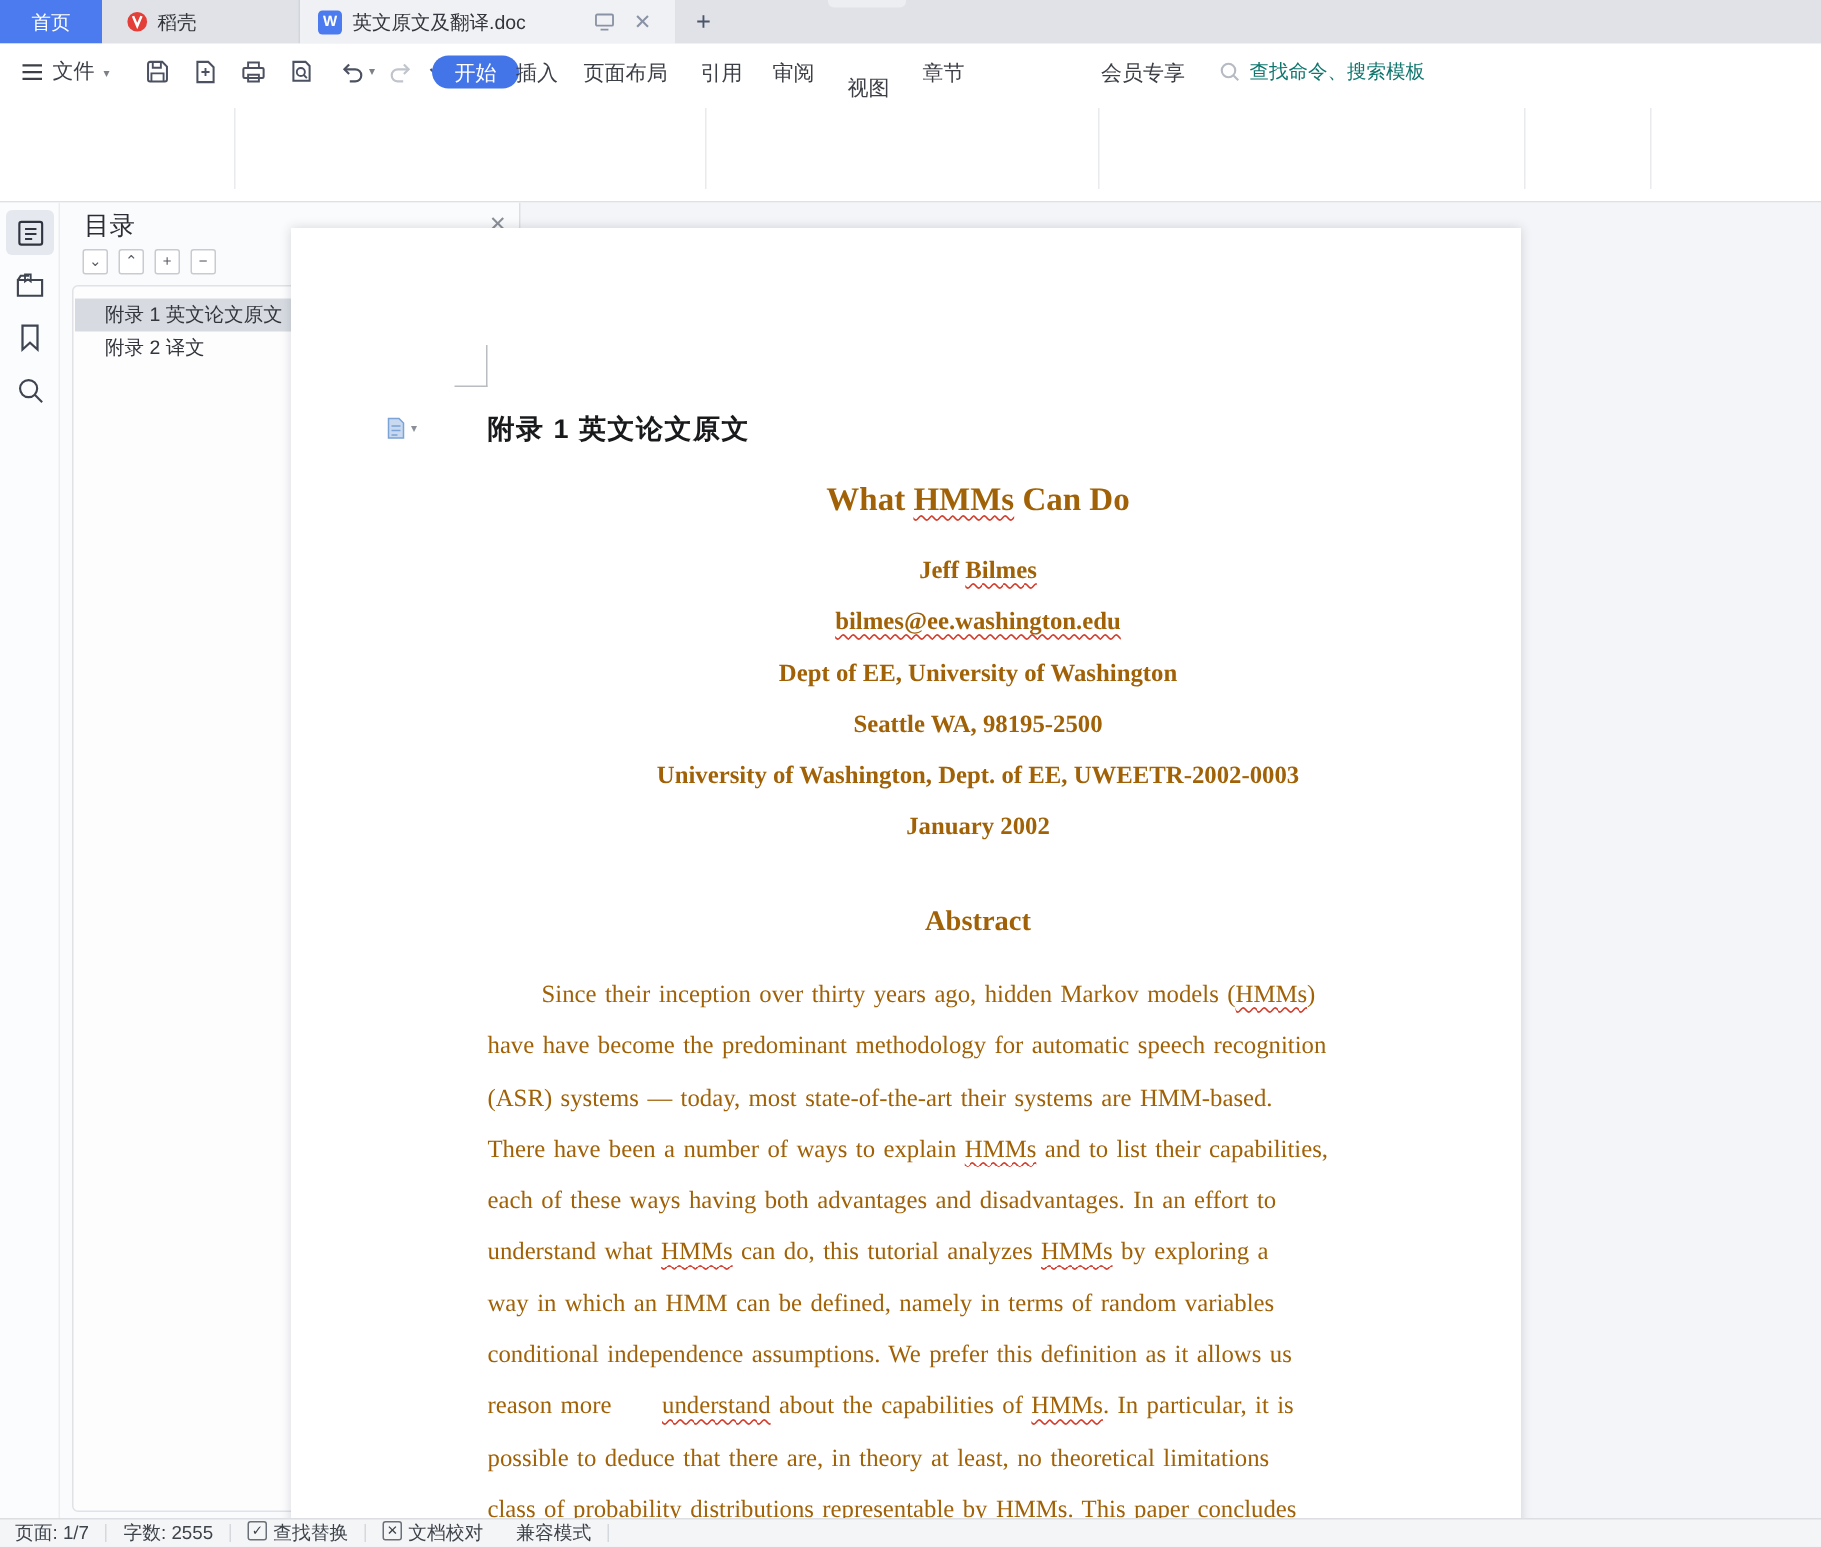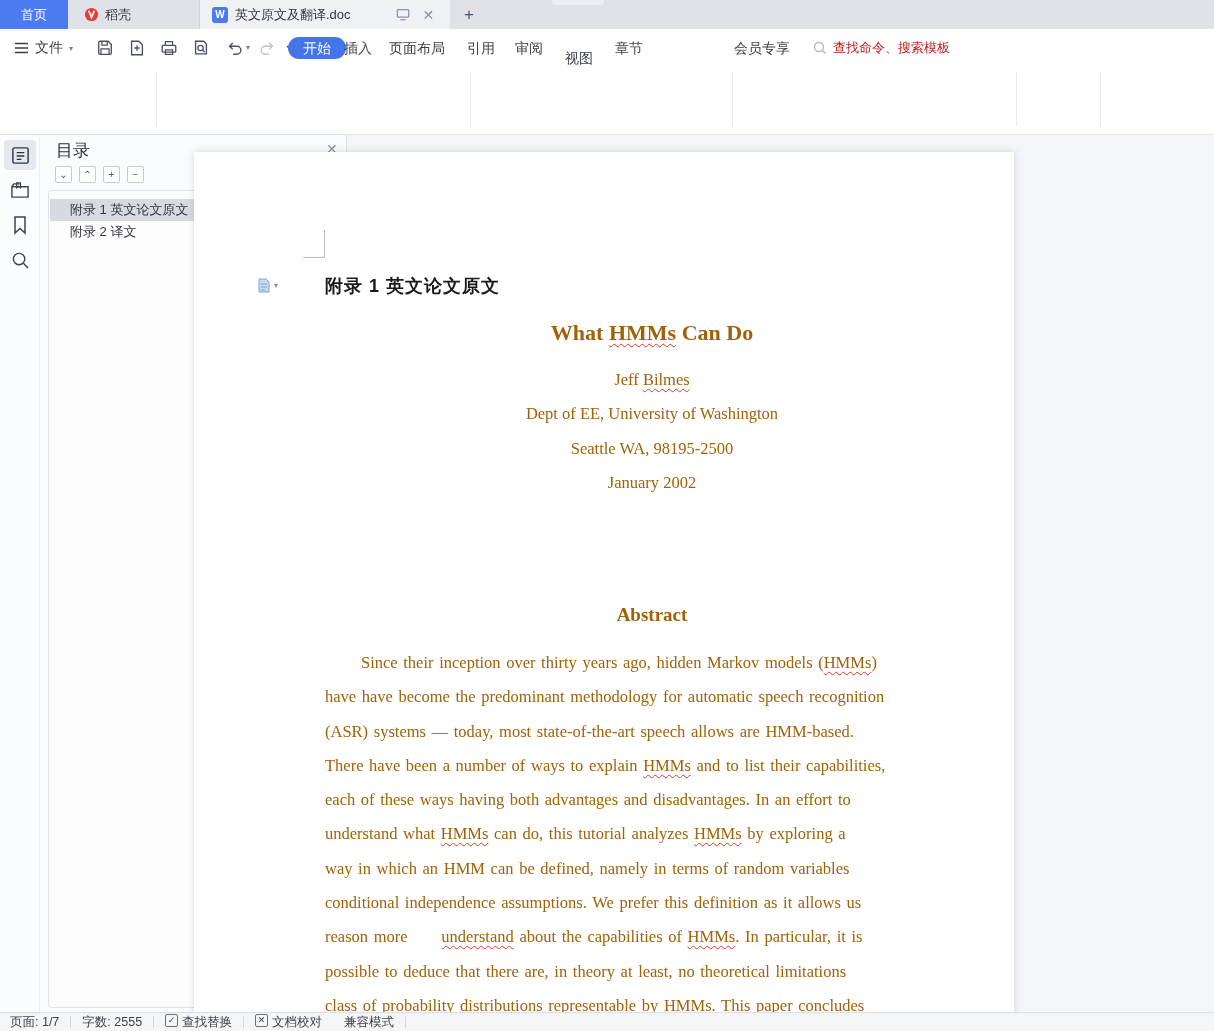--- a/index.html
+++ b/index.html
@@ -17,21 +17,21 @@
   #newtab { position:absolute; left:458px; top:4px; width:22px; height:22px; font-size:17px; color:#4a5568; text-align:center; line-height:21px; }
   .wps-doc-ic { width:16px; height:16px; background:#4c7bf0; border-radius:3px; color:#fff; font-size:10px; font-weight:bold; text-align:center; line-height:16px; flex:0 0 16px; }
 
   
   #menubar { position:absolute; left:0; top:29px; width:1214px; height:37px; background:#fff; }
   #file-menu { position:absolute; left:14px; top:8px; height:22px; display:flex; align-items:center; gap:6px; font-size:14px; color:#3c3f45; }
   .vdiv { position:absolute; width:1px; background:#e4e6ea; }
   .qat-ic { position:absolute; top:10px; width:18px; height:18px; }
   .menu-item { position:absolute; top:8px; height:22px; line-height:22px; font-size:14px; color:#3c3f45; padding:0 4px; }
   .menu-item.active { background:#4374e8; color:#fff; border-radius:12px; padding:0 15px; }
-  #menu-search { position:absolute; left:813px; top:10px; display:flex; align-items:center; gap:6px; color:#b91c1c; font-size:13px;font-family:Liberation Mono, monospace; }
+  #menu-search { position:absolute; left:813px; top:10px; display:flex; align-items:center; gap:6px; color:#0f766e; font-size:13px;font-family:Liberation Mono, monospace; }
 
   
   #ribbon { position:absolute; left:0; top:66px; width:1214px; height:69px; background:#fff; border-bottom:1px solid #dde0e4; }
   .rb-divider { position:absolute; top:6px; height:54px; width:1px; background:#e8eaed; }
   .dim { color:#bfc3ca !important; }
   .dd { font-size:8px; color:#7b8089; }
   .tgl { border-radius:2px; text-align:center; }
   .tgl.on { background:#e2e5ea; }
   .combo { position:absolute; height:21px; border:1px solid #c9ccd2; border-radius:2px; background:#fff; font-size:12.5px; color:#2e3137; display:flex; align-items:center; padding:0 5px; justify-content:space-between; }
   .corner { position:absolute; width:7px; height:7px; border-right:1px solid #c2c6cc; border-bottom:1px solid #c2c6cc; }
@@ -56,21 +56,21 @@
   .toc-item { height:22px; line-height:22px; font-size:13px; color:#33363c; padding-left:20px; margin:0 1px; white-space:nowrap; }
   .toc-item.sel { background:#d7dbe1; }
 
   
   #page { position:absolute; left:194px; top:17px; width:820px; height:2000px; background:#fff; box-shadow:0 0 7px rgba(40,50,70,.18); }
   .doc-serif { font-family:"Liberation Serif","DejaVu Serif",serif; color:#a16207; }
   #crop-mark { position:absolute; left:109px; top:78px; width:22px; height:28px; border-right:1px solid #b9bcc0; border-bottom:1px solid #b9bcc0; }
   #doc-heading { position:absolute; left:131px; top:122px; font-size:18px; font-weight:bold; color:#191a1c; letter-spacing:1px; }
   #heading-icon { position:absolute; left:63px; top:126px; display:flex; gap:3px; align-items:center; }
   #doc-title { position:absolute; left:131px; top:168px; width:654px; text-align:center; font-size:22px; font-weight:bold; }
-  #doc-center-lines { position:absolute; left:131px; top:211px; width:654px; text-align:center; font-size:16.5px; }
+  #doc-center-lines { position:absolute; left:131px; top:211px; width:654px; text-align:center; font-size:16.5px;font-weight:bold; }
   #doc-center-lines .doc-line { height:34.3px; }
   #doc-abstract { position:absolute; left:131px; top:452px; width:654px; text-align:center; font-size:19px; font-weight:bold; }
   #doc-body-lines { position:absolute; left:131px; top:494px; width:1200px; font-size:16.5px; word-spacing:1.5px; }
   .doc-line { height:34.3px; line-height:34.3px; white-space:pre; overflow:visible; }
   .doc-line.indent { padding-left:36px; }
   .sp { text-decoration:underline; text-decoration-style:wavy; text-decoration-color:#d43c2b; text-decoration-thickness:1px; text-underline-offset:3px; }
 
   
   #statusbar { position:absolute; left:0; top:1012px; width:1214px; height:19px; background:#f4f5f7; border-top:1px solid #dcdee2; font-size:12.5px; color:#3e4249; display:flex; align-items:center; }
   .sb-item { display:flex; gap:4px; white-space:nowrap; }
@@ -395,29 +395,31 @@
       <svg width="14" height="15" viewBox="0 0 14 15">
           <path d="M2 1 h7 l3 3 v10 h-10 Z" fill="#c9daf0" stroke="#7ba3d6" stroke-width="1"></path>
           <path d="M4 6 h6 M4 9 h6 M4 12 h4" stroke="#7ba3d6" stroke-width="1"></path>
         </svg>
       <span style="font-size:8px; color:#8a8f98;">▾</span>
     </div>
     <div id="doc-heading">附录 1 英文论文原文</div>
     <div id="doc-title" class="doc-serif"><span>What </span><span class="sp">HMMs</span><span> Can Do</span></div>
     <div id="doc-center-lines" class="doc-serif">
         <div class="doc-line"><span>Jeff </span><span class="sp">Bilmes</span></div>
+        <div class="doc-line"><span class="sp">bilmes@ee.washington.edu</span></div>
         <div class="doc-line"><span>Dept of EE, University of Washington</span></div>
         <div class="doc-line"><span>Seattle WA, 98195-2500</span></div>
+        <div class="doc-line"><span>University of Washington, Dept. of EE, UWEETR-2002-0003</span></div>
         <div class="doc-line"><span>January 2002</span></div>
       </div>
     <div id="doc-abstract" class="doc-serif">Abstract</div>
     <div id="doc-body-lines" class="doc-serif">
         <div class="doc-line indent"><span>Since their inception over thirty years ago, hidden Markov models (</span><span class="sp">HMMs</span><span>)</span></div>
         <div class="doc-line"><span>have have become the predominant methodology for automatic speech recognition</span></div>
-        <div class="doc-line"><span>(ASR) systems — today, most state-of-the-art speech allows are HMM-based.</span></div>
+        <div class="doc-line"><span>(ASR) systems — today, most state-of-the-art their systems are HMM-based.</span></div>
         <div class="doc-line"><span>There have been a number of ways to explain </span><span class="sp">HMMs</span><span> and to list their capabilities,</span></div>
         <div class="doc-line"><span>each of these ways having both advantages and disadvantages. In an effort to</span></div>
         <div class="doc-line"><span>understand what </span><span class="sp">HMMs</span><span> can do, this tutorial analyzes </span><span class="sp">HMMs</span><span> by exploring a</span></div>
         <div class="doc-line"><span>way in which an HMM can be defined, namely in terms of random variables</span></div>
         <div class="doc-line"><span>conditional independence assumptions. We prefer this definition as it allows us</span></div>
         <div class="doc-line"><span>reason more      </span><span class="sp">understand</span><span> about the capabilities of </span><span class="sp">HMMs</span><span>. In particular, it is</span></div>
         <div class="doc-line"><span>possible to deduce that there are, in theory at least, no theoretical limitations</span></div>
         <div class="doc-line"><span>class of probability distributions representable by HMMs. This paper concludes</span></div>
       </div>
   </div>

